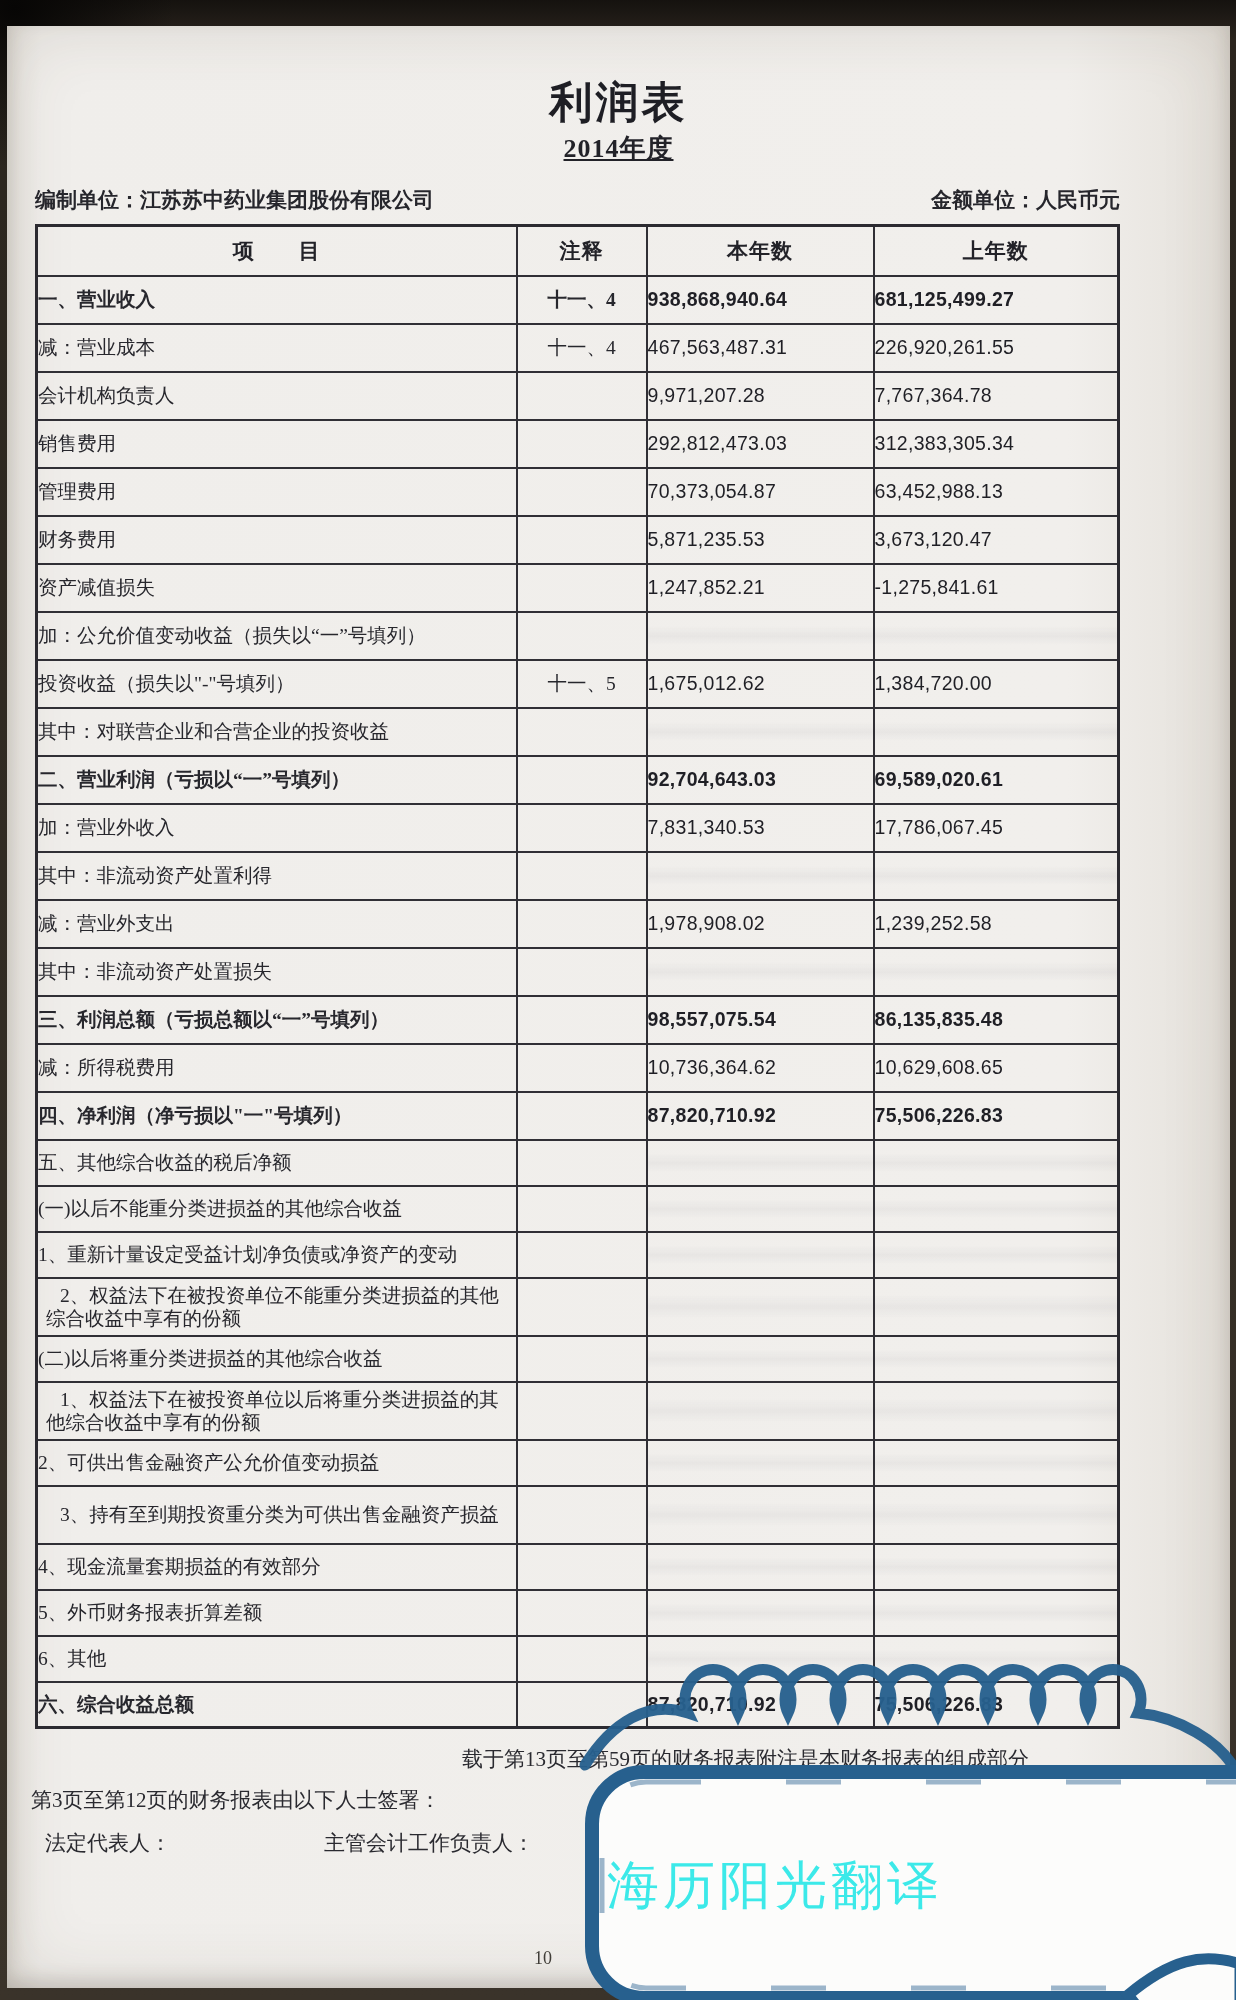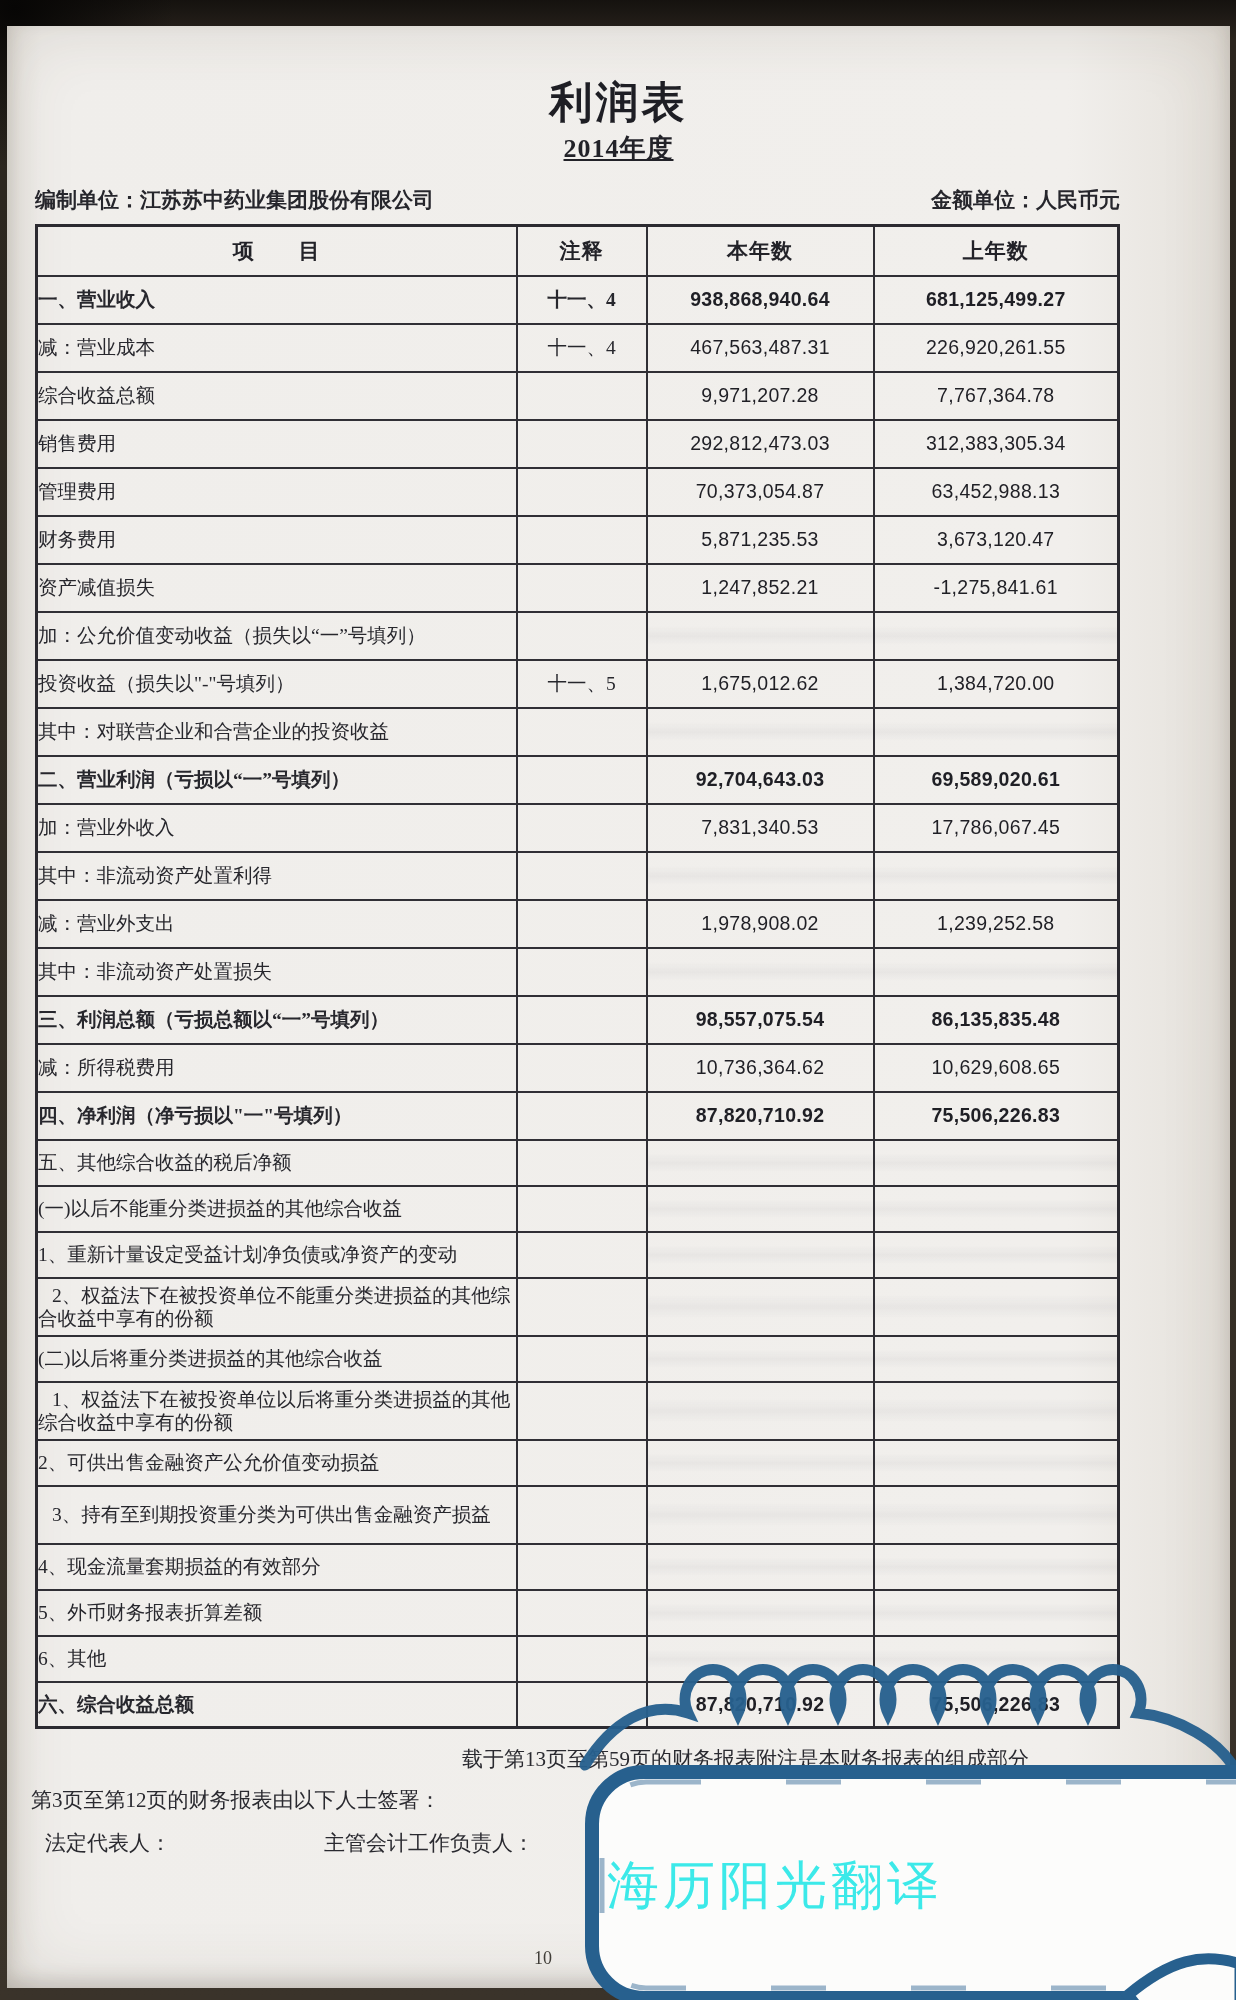--- a/index.html
+++ b/index.html
@@ -26,30 +26,30 @@
 
   table.fin{border-collapse:collapse;table-layout:fixed;width:1082px;margin-left:28px;border:3px solid #2b2a30;}
   table.fin th, table.fin td{border:2px solid #302f35;vertical-align:middle;padding:2px 0;}
   thead tr{height:50px;}
   th{font-size:21px;font-weight:bold;letter-spacing:1px;color:#222228;text-align:center;}
   tbody tr{height:48px;}
   tbody tr.small{height:46px;}
   tbody tr.wraprow{height:58px;}
   td.item{font-size:19.5px;line-height:1.18;color:#27272d;padding-right:4px;}
   td.note{text-align:center;font-size:19.5px;color:#27272d;}
-  td.num{text-align:center;padding-right:12px;font-family:"Liberation Sans","DejaVu Sans",sans-serif;font-size:19.5px;color:#1f1f25;letter-spacing:.3px;}
+  td.num{text-align:left;padding-right:12px;font-family:"Liberation Sans","DejaVu Sans",sans-serif;font-size:19.5px;color:#1f1f25;letter-spacing:.3px;}
   td.num:empty{background-image:linear-gradient(0deg,rgba(110,110,125,0) 30%,rgba(110,110,125,.07) 50%,rgba(110,110,125,0) 72%);}
   tr.bold td{font-weight:bold;}
   .ind0{padding-left:10px;}
   .ind1{padding-left:27px;}
   .ind2{padding-left:66px;}
   .ind3{padding-left:18px;}
   .ind4{padding-left:12px;}
   .ind5{padding-left:18px;}
-  td.item.wrapcell{padding-left:0;text-indent:14px;}
+  td.item.wrapcell{padding-left:8px;text-indent:14px;}
 
   .foot-note{margin:16px 0 0 0;padding-left:455px;font-size:21px;color:#2a2a30;}
   .foot-sign{margin:13px 0 0 0;padding-left:24px;font-size:21px;color:#2a2a30;}
   .sig-row{position:relative;height:34px;margin-top:15px;font-size:21px;color:#2a2a30;}
   .sig-row span{position:absolute;top:0;white-space:nowrap;}
   .sig-legal{left:38px;}
   .sig-chief{left:317px;}
   .sig-dept{left:648px;}
   .page-no{position:absolute;left:527px;top:1922px;font-size:18px;color:#403d38;font-family:"Liberation Serif",serif;}
 
@@ -97,21 +97,21 @@
       </tr>
 
       <tr>
         <td class="item ind1">减：营业成本</td>
         <td class="note">十一、4</td>
         <td class="num">467,563,487.31</td>
         <td class="num">226,920,261.55</td>
       </tr>
 
       <tr>
-        <td class="item ind2">综合收益总额</td>
+        <td class="item ind2">会计机构负责人</td>
         <td class="note"></td>
         <td class="num">9,971,207.28</td>
         <td class="num">7,767,364.78</td>
       </tr>
 
       <tr>
         <td class="item ind2">销售费用</td>
         <td class="note"></td>
         <td class="num">292,812,473.03</td>
         <td class="num">312,383,305.34</td>

